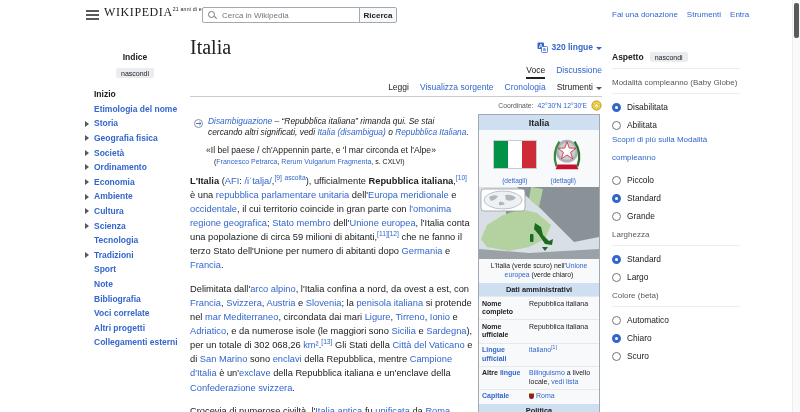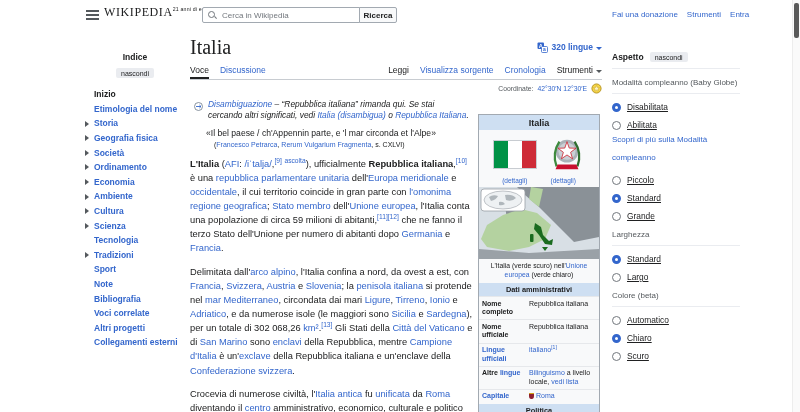--- a/index.html
+++ b/index.html
@@ -47,21 +47,21 @@
   .toc-link{font-size:8.5px;color:#3366cc;white-space:nowrap;font-weight:bold;}
   .toc-link.sel{color:#202122;font-weight:bold;}
 
   
   .content{position:absolute;left:190px;top:36px;width:412px;}
   .title-row{display:flex;justify-content:space-between;align-items:center;}
   .page-title{font-family:"Liberation Serif","DejaVu Serif",serif;font-size:20px;line-height:22px;}
   .lang-btn{display:flex;align-items:center;gap:3px;color:#3366cc;font-size:8.5px;font-weight:bold;cursor:pointer;}
   .chev{width:0;height:0;border-top:3.5px solid #3366cc;border-left:3px solid transparent;border-right:3px solid transparent;margin-top:2px;}
   .chev.dark{border-top-color:#54595d;}
-  .tabbar{display:flex;justify-content:space-between;align-items:flex-end;border-bottom:1px solid #c8ccd1;margin-top:4px;font-size:8.5px;}
+  .tabbar{display:flex;justify-content:space-between;align-items:flex-end;border-bottom:1px solid #c8ccd1;margin-top:4px;font-size:8.5px;flex-direction:column;}
   .tabs-left,.tabs-right{display:flex;gap:11px;align-items:flex-end;}
   .tab{padding:3px 0 4px;cursor:pointer;color:#3366cc;white-space:nowrap;}
   .tab.active{color:#202122;border-bottom:2px solid #202122;padding-bottom:2px;}
   .tab.plain{color:#202122;}
   .tab.tools{display:flex;align-items:center;gap:3px;color:#202122;}
   .coord-row{display:flex;justify-content:flex-end;align-items:center;gap:4px;margin-top:3px;font-size:6.8px;}
   .coord-label{color:#54595d;}
   .coord-value{color:#3366cc;cursor:pointer;}
   .star-badge{width:11px;height:11px;flex:0 0 auto;}
 
@@ -90,21 +90,21 @@
   .ib-label .seg-a{font-weight:bold;}
   .ib-value{flex:1;line-height:8.6px;}
   .rome-shield{display:inline-block;width:5px;height:6.5px;background:#8e1f2f;border-radius:0 0 45% 45%;
     vertical-align:-1px;margin-right:2px;border-top:1.4px solid #d4a017;box-sizing:border-box;}
 
   
   .appearance{position:absolute;left:612px;top:52px;width:128px;}
   .app-header{display:flex;align-items:center;gap:6px;padding-bottom:6px;border-bottom:1px solid #eaecf0;}
   .app-title{font-size:8.5px;font-weight:bold;}
   .app-group-label{font-size:8px;color:#54595d;line-height:10px;margin-top:9px;padding-bottom:5px;border-bottom:1px solid #eaecf0;}
-  .radio-row{display:flex;align-items:center;gap:6px;margin-top:8px;cursor:pointer;text-decoration:underline;}
+  .radio-row{display:flex;align-items:center;gap:6px;margin-top:8px;cursor:pointer;}
   .radio{width:9px;height:9px;border:1px solid #72777d;border-radius:50%;background:#fff;box-sizing:border-box;flex:0 0 auto;}
   .radio.sel{border:3px solid #2a4b8d;background:#fff;border-color:#36c;}
   .radio-label{font-size:8.4px;}
   .app-link{display:block;font-size:8px;line-height:18px;color:#3366cc;margin-top:1px;width:110px;cursor:pointer;}
 </style>
 </head>
 <body>
 
 <div class="screen">
 

